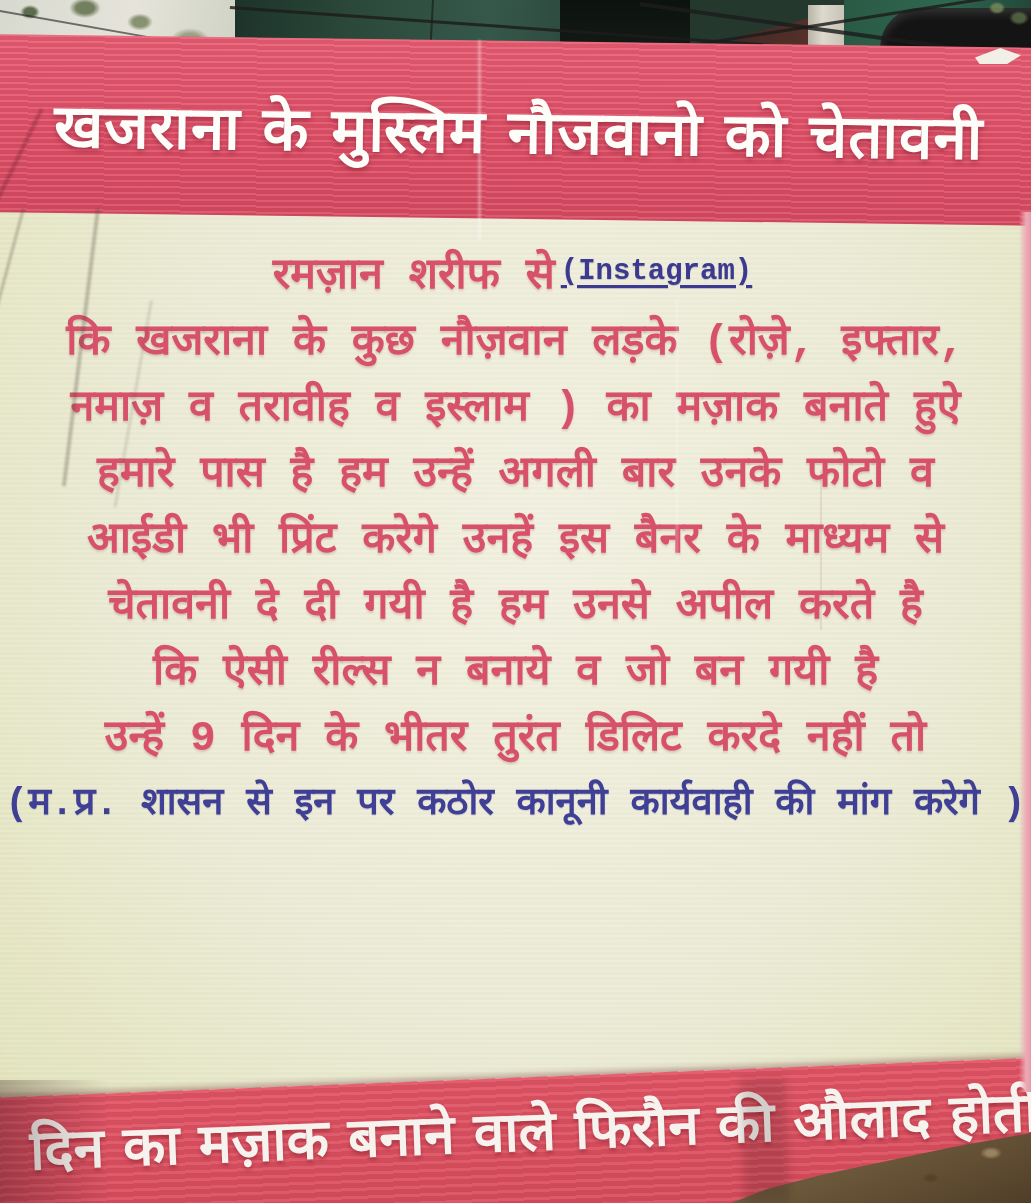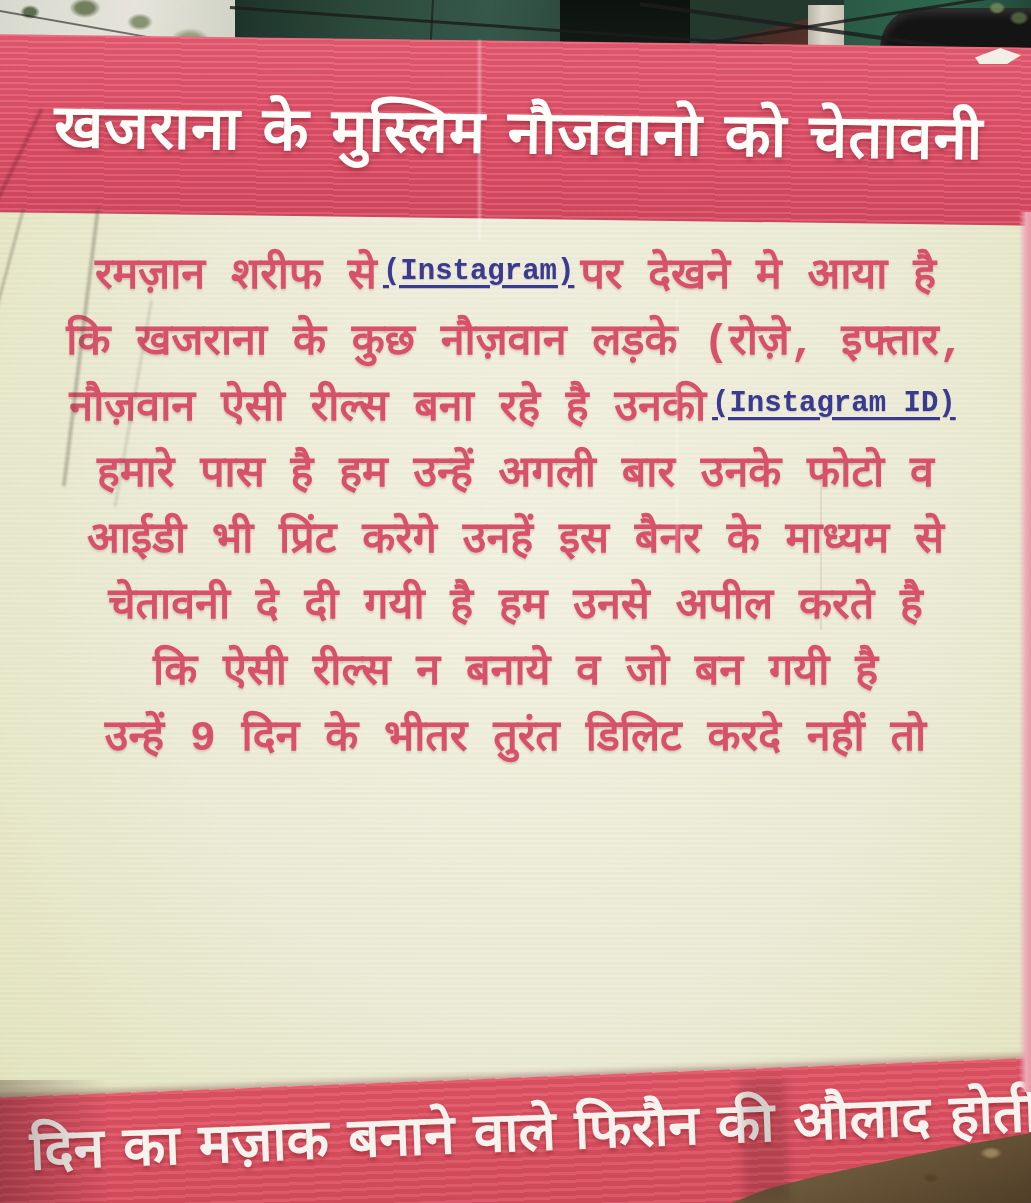--- a/index.html
+++ b/index.html
@@ -130,43 +130,44 @@
 
   <div class="band-header">
     <div class="header-text">खजराना के मुस्लिम नौजवानो को चेतावनी</div>
   </div>
   <div class="paper-scrap"></div>
 
   <div class="banner-body">
     <div class="line">
       <span class="seg-red">रमज़ान शरीफ से </span>
       <span class="seg-latin">(Instagram)</span>
-      <span class="seg-red"> पर देखने मे आया है</span>
     </div>
     <div class="line">
       <span class="seg-red">कि खजराना के कुछ नौज़वान लड़के (रोज़े, इफ्तार,</span>
     </div>
     <div class="line">
-      <span class="seg-red">नौज़वान ऐसी रील्स बना रहे है उनकी </span>
-      <span class="seg-latin">(Instagram ID)</span>
+      <span class="seg-red">नमाज़ व तरावीह व इस्लाम ) का मज़ाक बनाते हुऐ</span>
     </div>
     <div class="line">
       <span class="seg-red">हमारे पास है हम उन्हें अगली  बार उनके फोटो व</span>
     </div>
     <div class="line">
       <span class="seg-red">आईडी भी प्रिंट करेगे उनहें इस बैनर के माध्यम से</span>
     </div>
     <div class="line">
       <span class="seg-red">चेतावनी दे दी गयी है हम उनसे अपील करते है</span>
     </div>
     <div class="line">
       <span class="seg-red">कि ऐसी रील्स न बनाये व जो बन गयी है</span>
     </div>
     <div class="line">
       <span class="seg-red">उन्हें 9 दिन के भीतर तुरंत डिलिट करदे नहीं तो</span>
+    </div>
+    <div class="line line-blue">
+      <span class="seg-red">(म.प्र. शासन से इन पर कठोर कानूनी कार्यवाही की मांग करेगे )</span>
     </div>
   </div>
 
   <div class="band-footer">
     <div class="footer-text">दिन का मज़ाक बनाने वाले फिरौन की औलाद होती है</div>
   </div>
 
   <div class="edge-right"></div>
 
   <div class="ground"></div>

